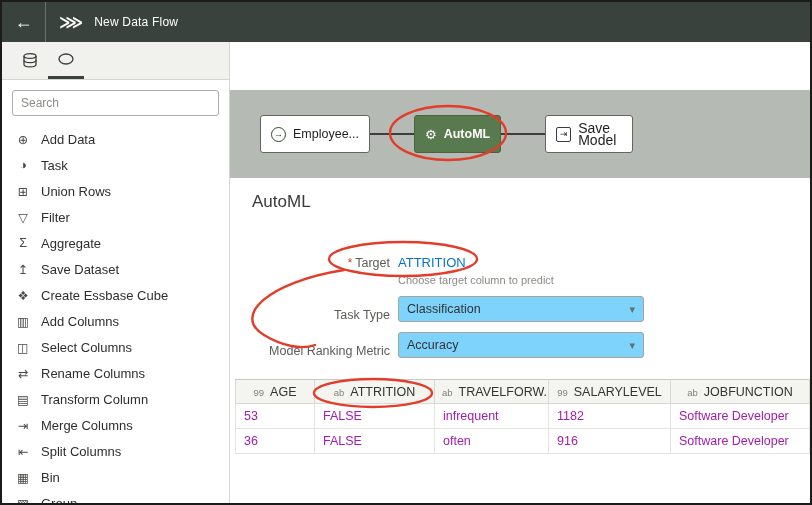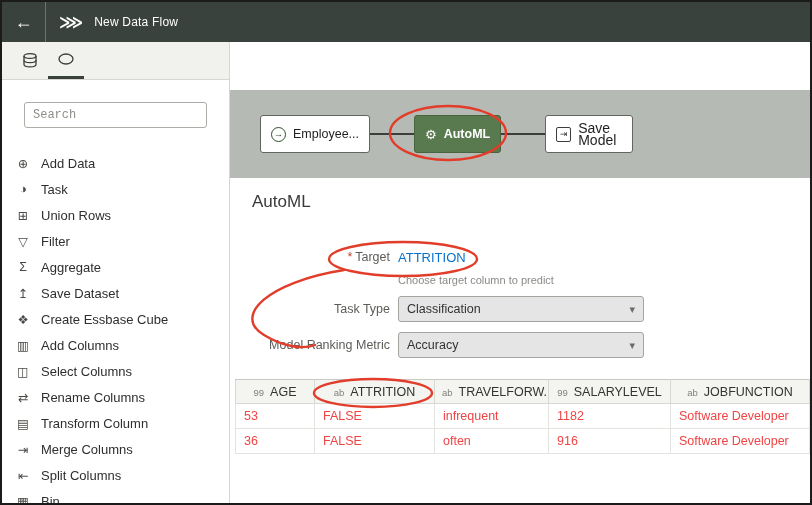--- a/index.html
+++ b/index.html
@@ -15,21 +15,21 @@
 
   
   .body { display:flex; height:461px; }
 
   
   .sidebar { width:228px; border-right:1px solid #d6d6d2; display:flex; flex-direction:column; background:#fff; }
   .sb-tabs { height:38px; background:#f1f1ee; border-bottom:1px solid #d6d6d2; display:flex; padding-left:10px; }
   .sb-tab { width:36px; display:flex; align-items:center; justify-content:center; cursor:pointer; }
   .sb-tab.active { border-bottom:3px solid #39413c; }
   .sb-tab svg { stroke:#3c3c3c; fill:none; stroke-width:1.3; }
-  .search-wrap { padding:22px;font-family:Liberation Mono, monospace; }
+  .search-wrap { padding:10px; }
   .search-input { width:100%; height:26px; border:1px solid #adada7; border-radius:3px; padding:0 8px;
                   font-size:12px; color:#333; font-family:inherit; outline:none; }
   .search-input::placeholder { color:#8d8d88; }
   .sb-items { overflow:hidden; flex:1; }
   .sb-item { display:flex; align-items:center; gap:10px; height:26px; padding-left:13px;
              font-size:13px; color:#2e2e2e; cursor:pointer; white-space:nowrap; }
   .sb-item .ic { width:16px; text-align:center; font-size:12.5px; color:#4a4a46; flex:0 0 16px; }
 
   
   .main { flex:1; display:flex; flex-direction:column; position:relative; background:#fff; }
@@ -43,37 +43,37 @@
   .sq-ic { width:15px; height:15px; border:1.5px solid #3c3c3c; border-radius:2px;
            display:flex; align-items:center; justify-content:center; font-size:9px; color:#3c3c3c; flex:0 0 15px; }
   .gear-ic { font-size:13px; color:#fff; }
   .connector { width:44px; height:2px; background:#3d3d3d; }
   .save-label { width:44px; font-size:14px; line-height:12px; }
 
   
   .panel { height:201px; padding:14px 0 0 22px; }
   .panel-title { font-size:17px; color:#3a3a3a; height:22px; }
   .form { margin-top:30px; }
-  .form-row { display:flex; align-items:center; height:26px; margin-bottom:10px; }
+  .form-row { display:flex; align-items:flex-end; height:26px; margin-bottom:10px; }
   .form-label { width:138px; text-align:right; font-size:12.5px; color:#5c5c58; }
   .req { color:#c74634; margin-right:3px; }
   .target-value { margin-left:8px; font-size:13px; color:#0572ce; cursor:pointer; text-decoration:none; }
   .help-text { margin:-6px 0 10px 146px; font-size:11px; color:#8a8a85; }
   .select { margin-left:8px; width:246px; height:26px; border:1px solid #a5a5a0; border-radius:3px;
-            background:#e5e5e5; display:flex; align-items:center; justify-content:space-between;
+            background:#7dd3fc; display:flex; align-items:center; justify-content:space-between;
             padding:0 8px; font-size:12.5px; color:#333; cursor:pointer; }
   .caret { color:#6b6b66; font-size:11px; }
 
   
   .grid { height:124px; margin-left:5px; }
   table { border-collapse:collapse; table-layout:fixed; width:100%; font-size:12.5px; }
   th { height:24px; background:#f4f4f1; border:1px solid #d9d9d4; border-top:1px solid #c9c9c4;
        font-weight:normal; text-align:center; padding:0 7px; color:#33332f; cursor:pointer; white-space:nowrap; overflow:hidden; }
   th .dtype { font-size:9.5px; color:#81817c; margin-right:6px; }
-  td { height:25px; border:1px solid #e3e3df; padding:0 8px; color:#ef4444; white-space:nowrap; overflow:hidden; background:#fff; }
+  td { height:25px; border:1px solid #e3e3df; padding:0 8px; color:#a21caf; white-space:nowrap; overflow:hidden; background:#fff; }
 
   
   .annot { position:absolute; left:0; top:0; pointer-events:none; z-index:40; }
 </style>
 </head>
 <body>
 
 <div class="screen">
 
   <div class="header">

